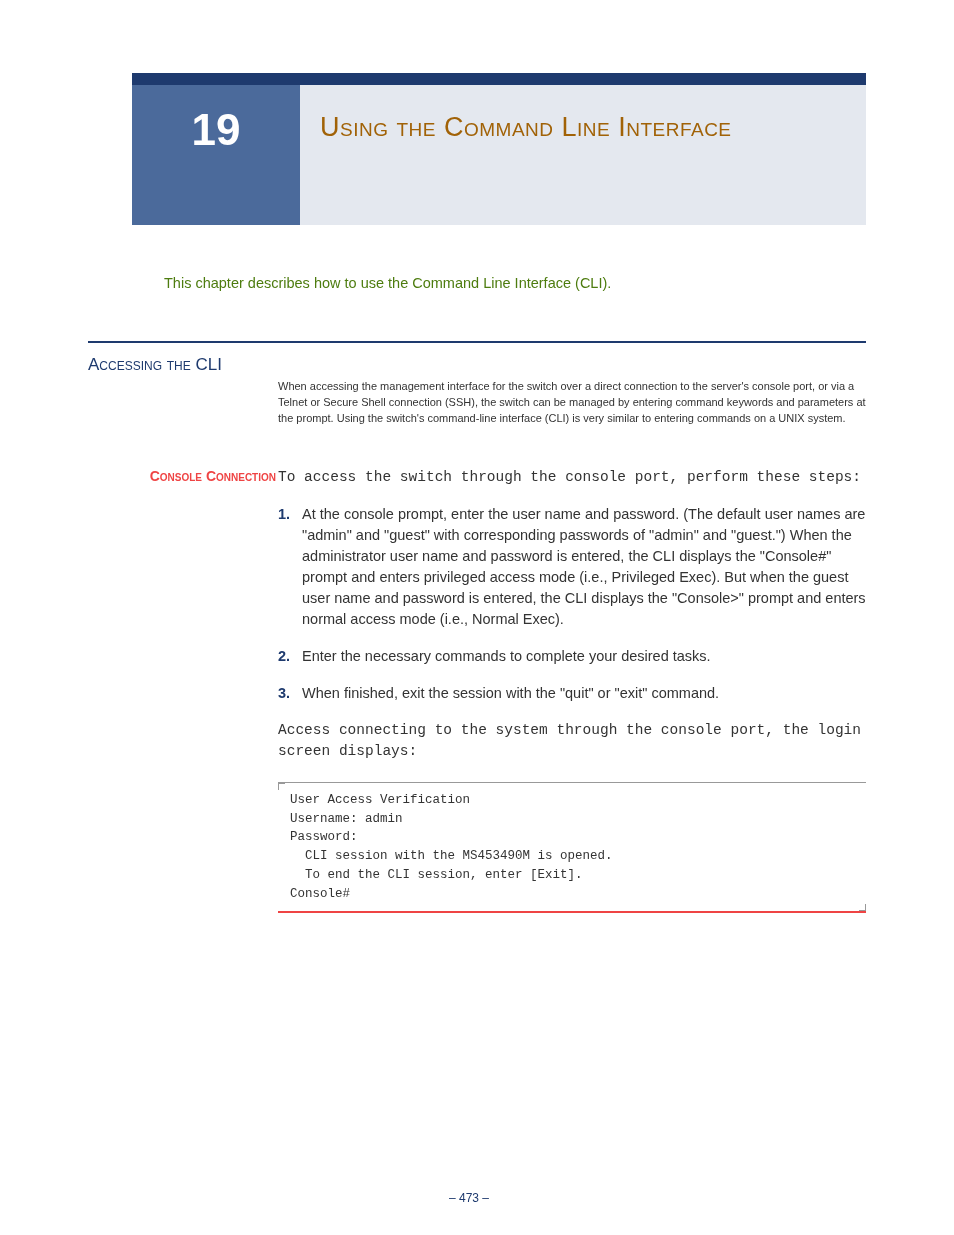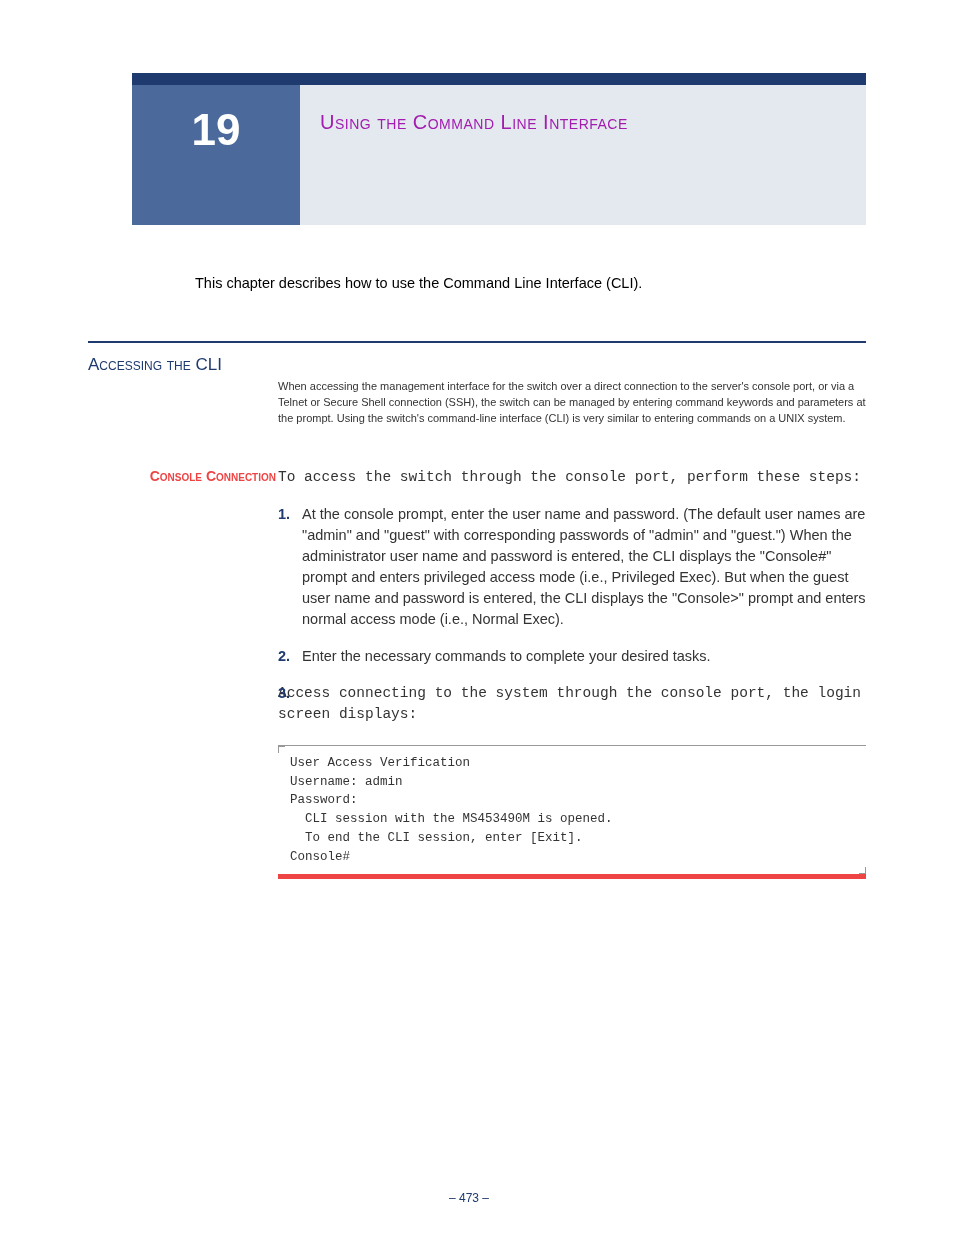--- a/index.html
+++ b/index.html
@@ -58,32 +58,32 @@
     .chapter-title-block::before {
       content: "";
       position: absolute;
       top: -12px;
       left: 0;
       right: 0;
       height: 12px;
       background: #1e3a6e;
     }
     .chapter-title {
-      color: #a21caf;
-      font-size: 20px;
+      color: #a16207;
+      font-size: 27px;
       font-weight: normal;
       line-height: 1.5;
       font-variant: small-caps;
       letter-spacing: 0.5px;
     }
     .intro-text {
-      margin-left: 107px;
+      margin-left: 76px;
       margin-bottom: 50px;
       font-size: 14.5px;
-      color: #000000;
+      color: #4d7c0f;
     }
     .section-divider {
       border: none;
       border-top: 2px solid #1e3a6e;
       margin-bottom: 12px;
     }
     .section-heading {
       color: #1e3a6e;
       font-size: 17px;
       font-weight: normal;
@@ -137,21 +137,21 @@
     }
     .ordered-list .num {
       position: absolute;
       left: 0;
       color: #1e3a6e;
       font-weight: bold;
     }
     .code-block {
       margin-left: 190px;
       border-top: 1px solid #999;
-      border-bottom: 5px solid #ef4444;
+      border-bottom: 2px solid #ef4444;
       padding: 8px 12px;
       font-family: "Courier New", Courier, monospace;
       font-size: 12.5px;
       line-height: 1.5;
       color: #333;
       white-space: pre;
       position: relative;
     }
     .code-block::before {
       content: "";
@@ -203,21 +203,21 @@
 
   <div class="body-text">When accessing the management interface for the switch over a direct connection to the server's console port, or via a Telnet or Secure Shell connection (SSH), the switch can be managed by entering command keywords and parameters at the prompt. Using the switch's command-line interface (CLI) is very similar to entering commands on a UNIX system.</div>
 
   <div class="subsection">
     <div class="subsection-label">Console Connection</div>
     <div class="subsection-content">
       <div class="para">To access the switch through the console port, perform these steps:</div>
       <ol class="ordered-list">
         <li><span class="num">1.</span><span>At the console prompt, enter the user name and password. (The default user names are "admin" and "guest" with corresponding passwords of "admin" and "guest.") When the administrator user name and password is entered, the CLI displays the "Console#" prompt and enters privileged access mode (i.e., Privileged Exec). But when the guest user name and password is entered, the CLI displays the "Console&gt;" prompt and enters normal access mode (i.e., Normal Exec).</span></li>
         <li><span class="num">2.</span><span>Enter the necessary commands to complete your desired tasks.</span></li>
-        <li><span class="num">3.</span></li>
+        <li><span class="num">3.</span><span>When finished, exit the session with the "quit" or "exit" command.</span></li>
       </ol>
       <div class="para">Access connecting to the system through the console port, the login screen displays:</div>
     </div>
   </div>
 
   <div class="code-block">User Access Verification
 Username: admin
 Password:
   CLI session with the MS453490M is opened.
   To end the CLI session, enter [Exit].

